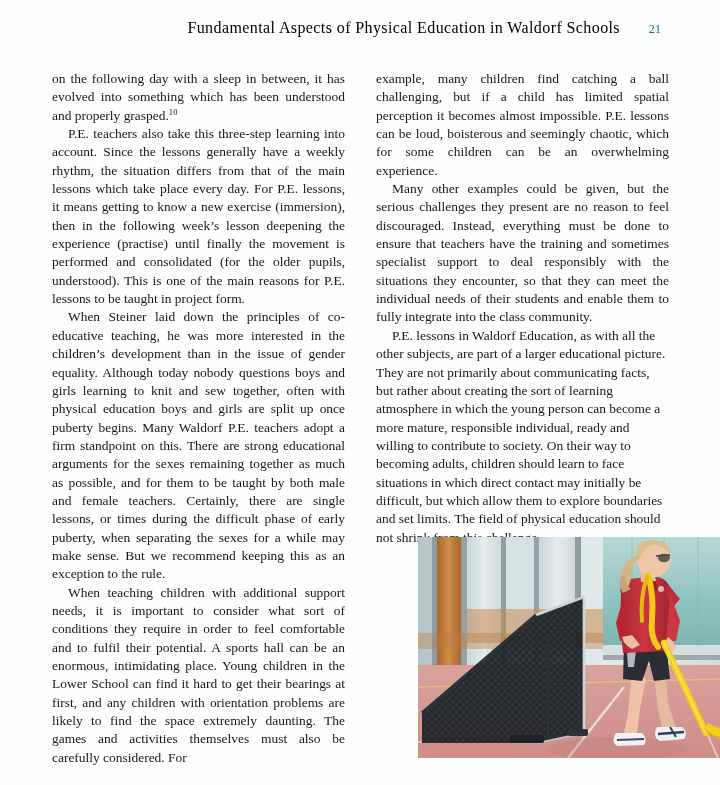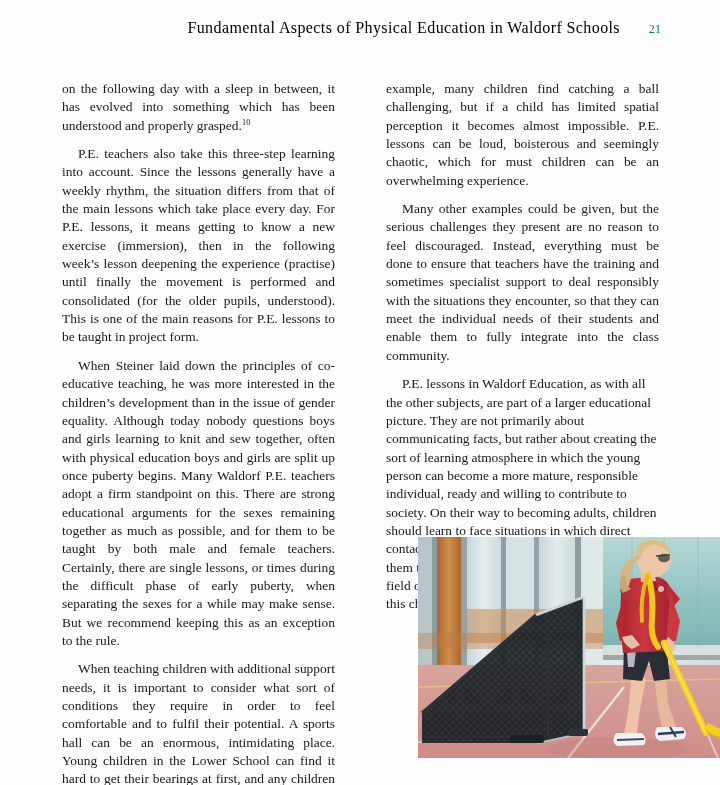--- a/index.html
+++ b/index.html
@@ -62,21 +62,21 @@
   }
   .col {
     position: absolute;
     top: 0;
     width: 293px;
   }
   .col-left  { left: 0; }
   .col-right { left: 324px; }
 
   .col p {
-    margin: 10px;
+    margin: 0;
     text-align: justify;
     text-justify: inter-word;
     font-size: 13.45px;
     line-height: 18.35px;
     hyphens: none;
     -webkit-hyphens: none;
     color: #161616;
   }
   .col p.indent { text-indent: 16px; }
   .col p.last-para { text-align: left; }
@@ -114,21 +114,21 @@
   <div class="columns">
 
     <div class="col col-left">
       <p><span>on the following day with a sleep in between, it has evolved into something which has been understood and properly grasped.</span><sup class="fn">10</sup></p>
       <p class="indent">P.E. teachers also take this three-step learning into account. Since the lessons generally have a weekly rhythm, the situation differs from that of the main lessons which take place every day. For P.E. lessons, it means getting to know a new exercise (immersion), then in the following week’s lesson deepening the experience (practise) until finally the movement is performed and consolidated (for the older pupils, understood). This is one of the main reasons for P.E. lessons to be taught in project form.</p>
       <p class="indent">When Steiner laid down the principles of co-educative teaching, he was more interested in the children’s development than in the issue of gender equality. Although today nobody questions boys and girls learning to knit and sew together, often with physical education boys and girls are split up once puberty begins. Many Waldorf P.E. teachers adopt a firm standpoint on this. There are strong educational arguments for the sexes remaining together as much as possible, and for them to be taught by both male and female teachers. Certainly, there are single lessons, or times during the difficult phase of early puberty, when separating the sexes for a while may make sense. But we recommend keeping this as an exception to the rule.</p>
       <p class="indent">When teaching children with additional support needs, it is important to consider what sort of conditions they require in order to feel comfortable and to fulfil their potential. A sports hall can be an enormous, intimidating place. Young children in the Lower School can find it hard to get their bearings at first, and any children with orientation problems are likely to find the space extremely daunting. The games and activities themselves must also be carefully considered. For</p>
     </div>
 
     <div class="col col-right">
-      <p>example, many children find catching a ball challenging, but if a child has limited spatial perception it becomes almost impossible. P.E. lessons can be loud, boisterous and seemingly chaotic, which for must children can be an overwhelming experience.</p>
+      <p>example, many children find catching a ball challenging, but if a child has limited spatial perception it becomes almost impossible. P.E. lessons can be loud, boisterous and seemingly chaotic, which for some children can be an overwhelming experience.</p>
       <p class="indent">Many other examples could be given, but the serious challenges they present are no reason to feel discouraged. Instead, everything must be done to ensure that teachers have the training and sometimes specialist support to deal responsibly with the situations they encounter, so that they can meet the individual needs of their students and enable them to fully integrate into the class community.</p>
       <p class="indent last-para">P.E. lessons in Waldorf Education, as with all the other subjects, are part of a larger educational picture. They are not primarily about communicating facts, but rather about creating the sort of learning atmosphere in which the young person can become a more mature, responsible individual, ready and willing to contribute to society. On their way to becoming adults, children should learn to face situations in which direct contact may initially be difficult, but which allow them to explore boundaries and set limits. The field of physical education should not shrink from this challenge.</p>
     </div>
 
   </div>
 
   <figure class="photo-figure">
     <svg viewBox="0 0 342 221" preserveAspectRatio="none">
       <defs>
         <linearGradient id="gWall" x1="0" y1="0" x2="0" y2="1">

